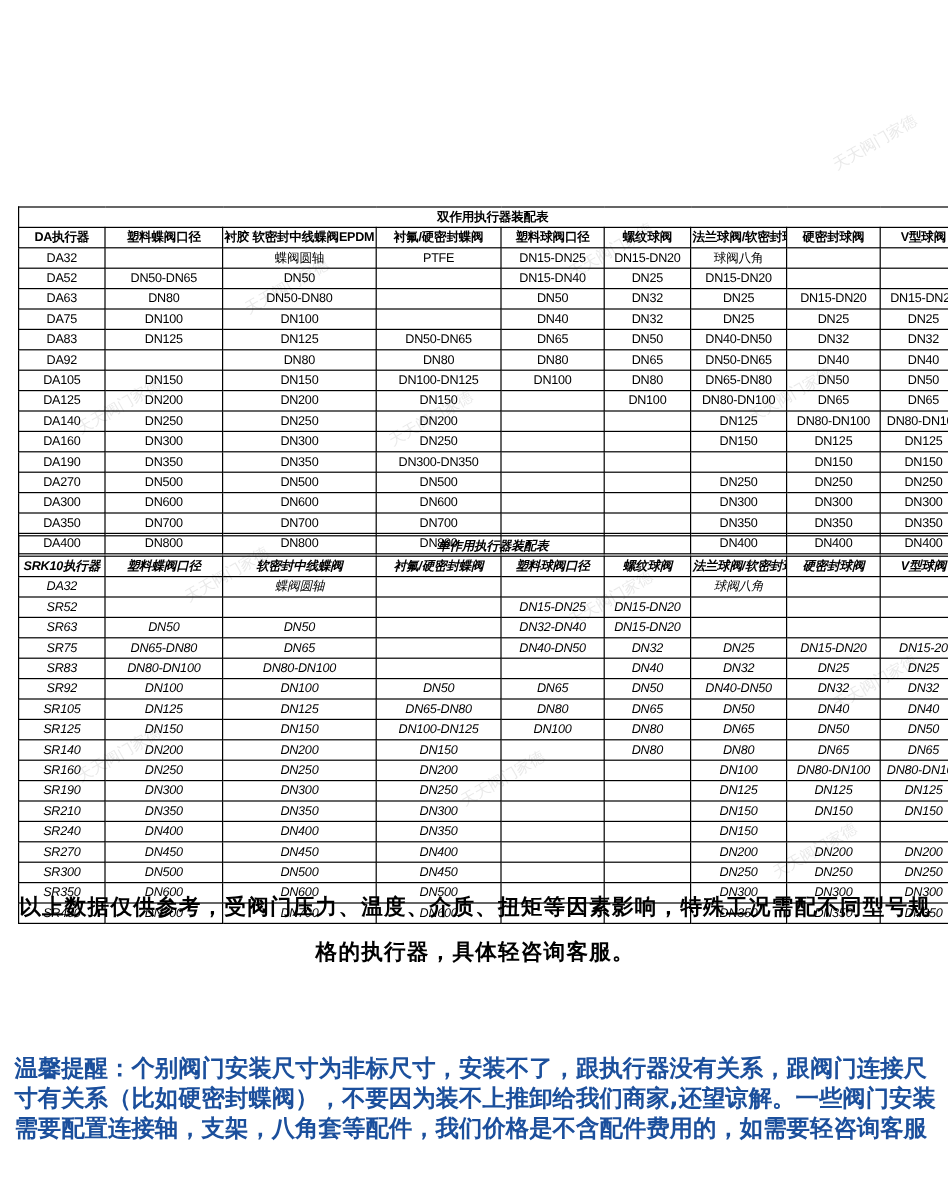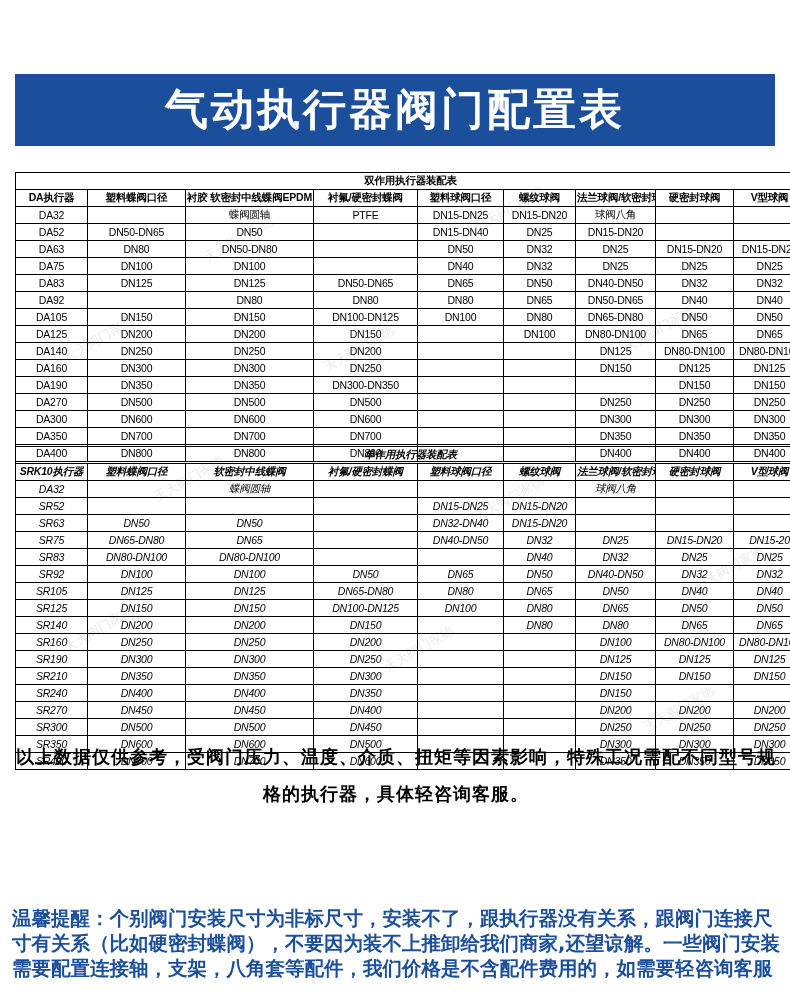--- a/index.html
+++ b/index.html
@@ -109,21 +109,20 @@
     position: absolute;
     left: 12px;
     top: 878px;
     width: 770px;
     font-family: "DejaVu Sans", sans-serif;
     font-weight: bold;
     font-size: 19.5px;
     line-height: 25px;
     color: #1b4f9c;
     letter-spacing: 0px;
-    margin-top: 28px;
   }
   
   .wm {
     position: absolute;
     color: rgba(120,120,120,0.16);
     font-size: 13px;
     font-family: "Liberation Sans", sans-serif;
     transform: rotate(-30deg);
     pointer-events: none;
     white-space: nowrap;
@@ -141,23 +140,20 @@
   <div class="wm" style="left:60px; top:330px;">天天阀门家德</div>
   <div class="wm" style="left:320px; top:340px;">天天阀门家德</div>
   <div class="wm" style="left:620px; top:320px;">天天阀门家德</div>
   <div class="wm" style="left:150px; top:470px;">天天阀门家德</div>
   <div class="wm" style="left:470px; top:490px;">天天阀门家德</div>
   <div class="wm" style="left:690px; top:560px;">天天阀门家德</div>
   <div class="wm" style="left:60px; top:620px;">天天阀门家德</div>
   <div class="wm" style="left:380px; top:640px;">天天阀门家德</div>
   <div class="wm" style="left:640px; top:700px;">天天阀门家德</div>
 
-  <div class="banner">
-    <div class="banner-title">气动执行器阀门配置表</div>
-  </div>
 
   <div class="table-wrap" style="top:160px;">
     <table class="cfg">
       <colgroup>
         <col class="c0">
           <col class="c1">
           <col class="c2">
           <col class="c3">
           <col class="c4">
           <col class="c5">

